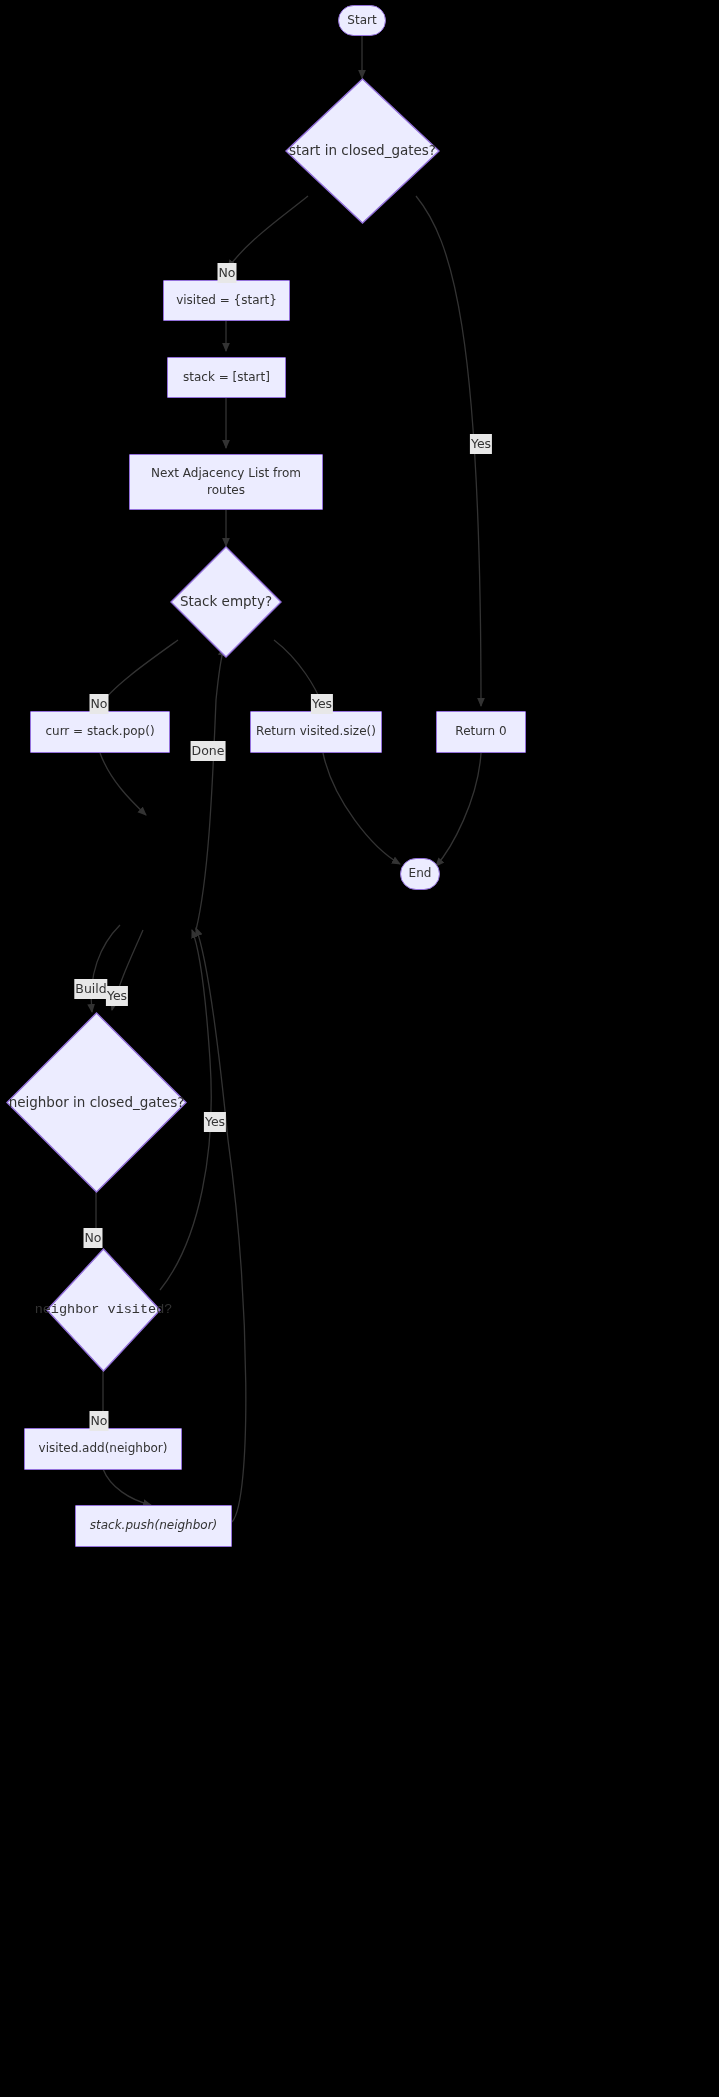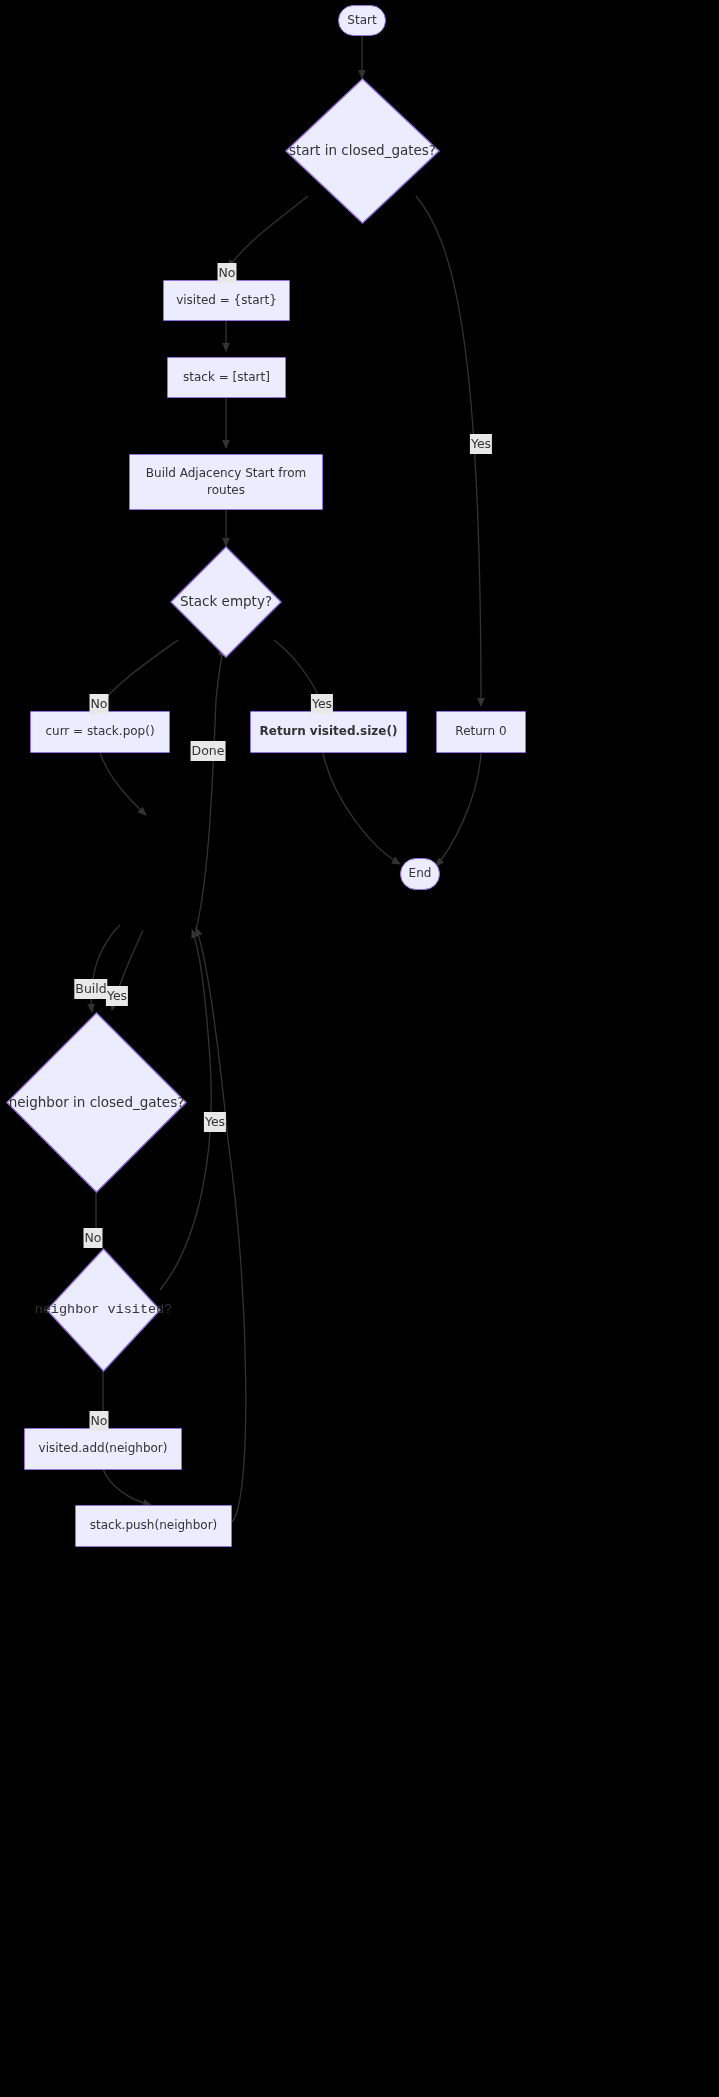--- a/index.html
+++ b/index.html
@@ -146,36 +146,36 @@
 
   <div class="node rect" style="left:163px; top:280px; width:127px; height:41px;">
     <span>visited = {start}</span>
   </div>
 
   <div class="node rect" style="left:167px; top:357px; width:119px; height:41px;">
     <span>stack = [start]</span>
   </div>
 
   <div class="node rect" style="left:129px; top:454px; width:194px; height:56px; flex-direction:column;">
-    <span>Build Adjacency Start from</span>
+    <span>Next Adjacency List from</span>
     <span>routes</span>
   </div>
 
   <div class="diamond-wrap" style="left:170px; top:546px; width:112px; height:112px;">
     <svg width="112" height="112" viewBox="0 0 112 112">
       <polygon points="56,1 111,56 56,111 1,56" fill="#ececff" stroke="#9370db" stroke-width="1.4"></polygon>
     </svg>
     <div class="diamond-label">Stack empty?</div>
   </div>
 
   <div class="node rect" style="left:30px; top:711px; width:140px; height:42px;">
     <span>curr = stack.pop()</span>
   </div>
 
-  <div class="node rect" style="left:250px; top:711px; width:157px; height:42px;font-weight:bold;">
+  <div class="node rect" style="left:250px; top:711px; width:132px; height:42px;">
     <span>Return visited.size()</span>
   </div>
 
   <div class="node rect" style="left:436px; top:711px; width:90px; height:42px;">
     <span>Return 0</span>
   </div>
 
   <div class="node terminal" style="left:400px; top:858px; width:40px; height:32px;">
     <span>End</span>
   </div>
@@ -192,21 +192,21 @@
     <svg width="115" height="124" viewBox="0 0 115 124">
       <polygon points="57.5,1 114,62 57.5,123 1,62" fill="#ececff" stroke="#9370db" stroke-width="1.4"></polygon>
     </svg>
     <div class="diamond-label">neighbor visited?</div>
   </div>
 
   <div class="node rect" style="left:24px; top:1428px; width:158px; height:42px;">
     <span>visited.add(neighbor)</span>
   </div>
 
-  <div class="node rect" style="left:75px; top:1505px; width:157px; height:42px;">
+  <div class="node rect" style="left:75px; top:1505px; width:157px; height:42px;font-style:italic;">
     <span>stack.push(neighbor)</span>
   </div>
 
   <div class="edge-label" style="left:227px; top:253px;">No</div>
 
   <div class="edge-label" style="left:481px; top:424px;">Yes</div>
 
   <div class="edge-label" style="left:99px; top:684px;">No</div>
 
   <div class="edge-label" style="left:208px; top:731px;">Done</div>

